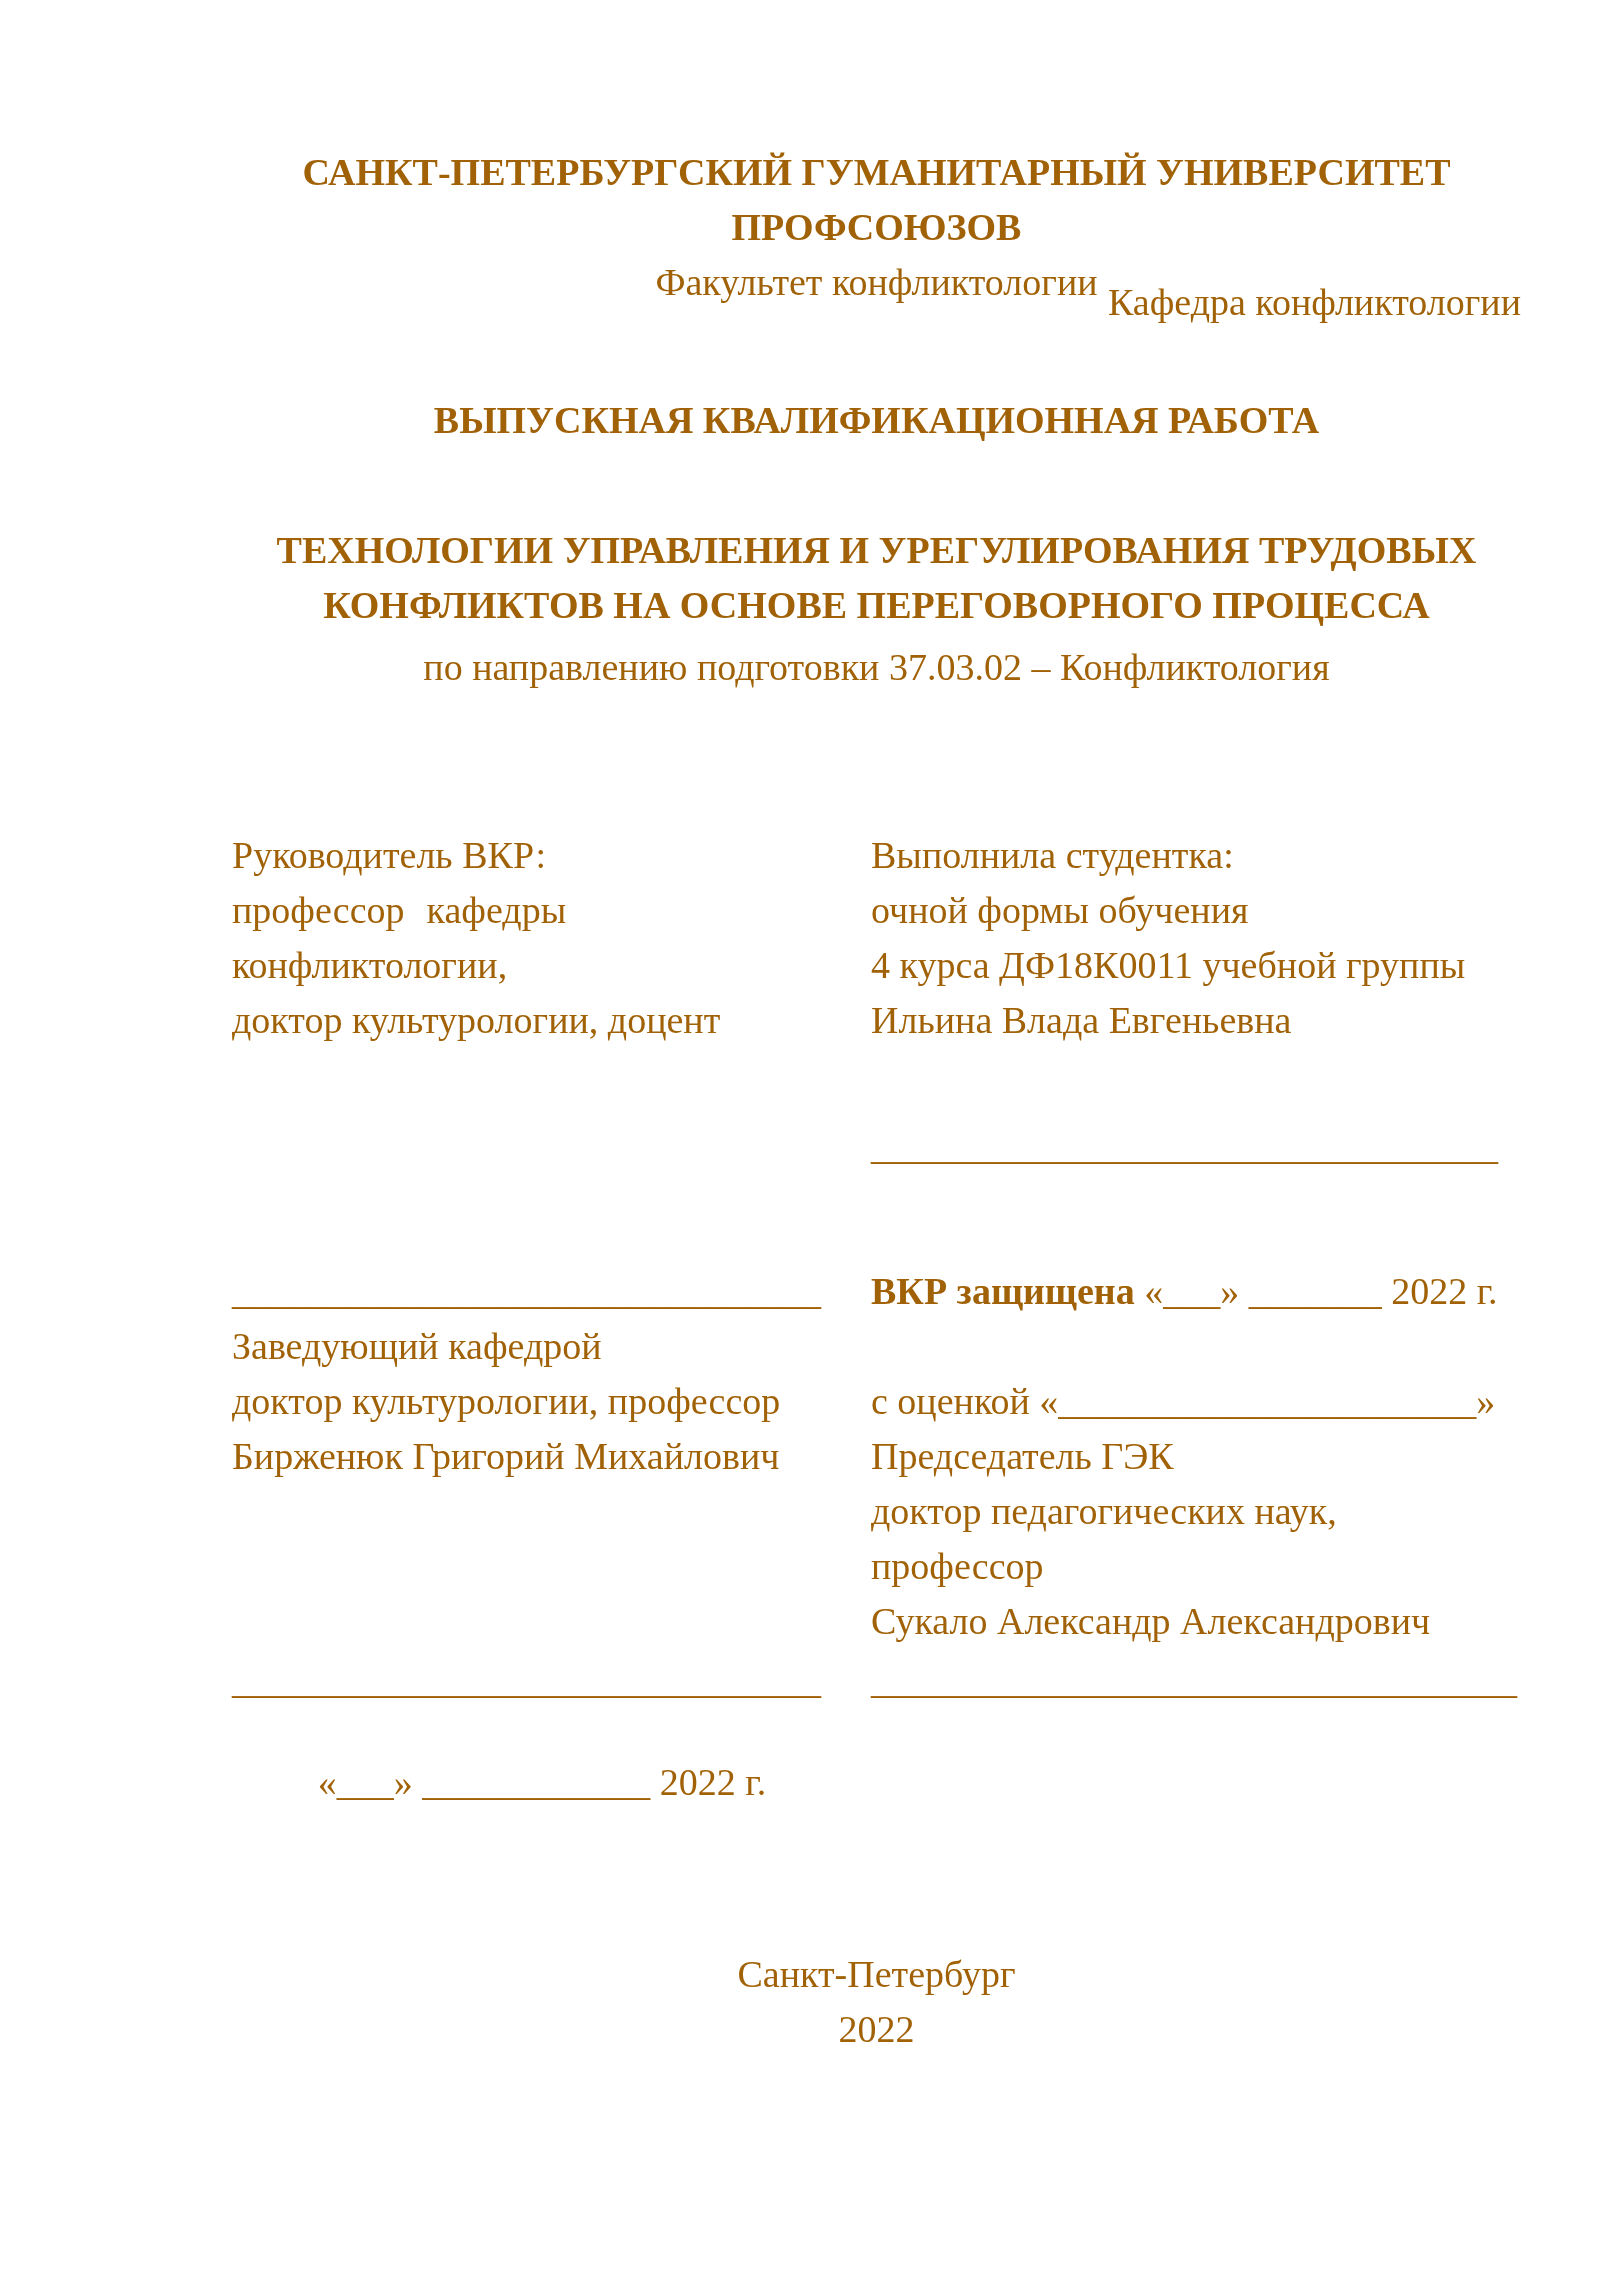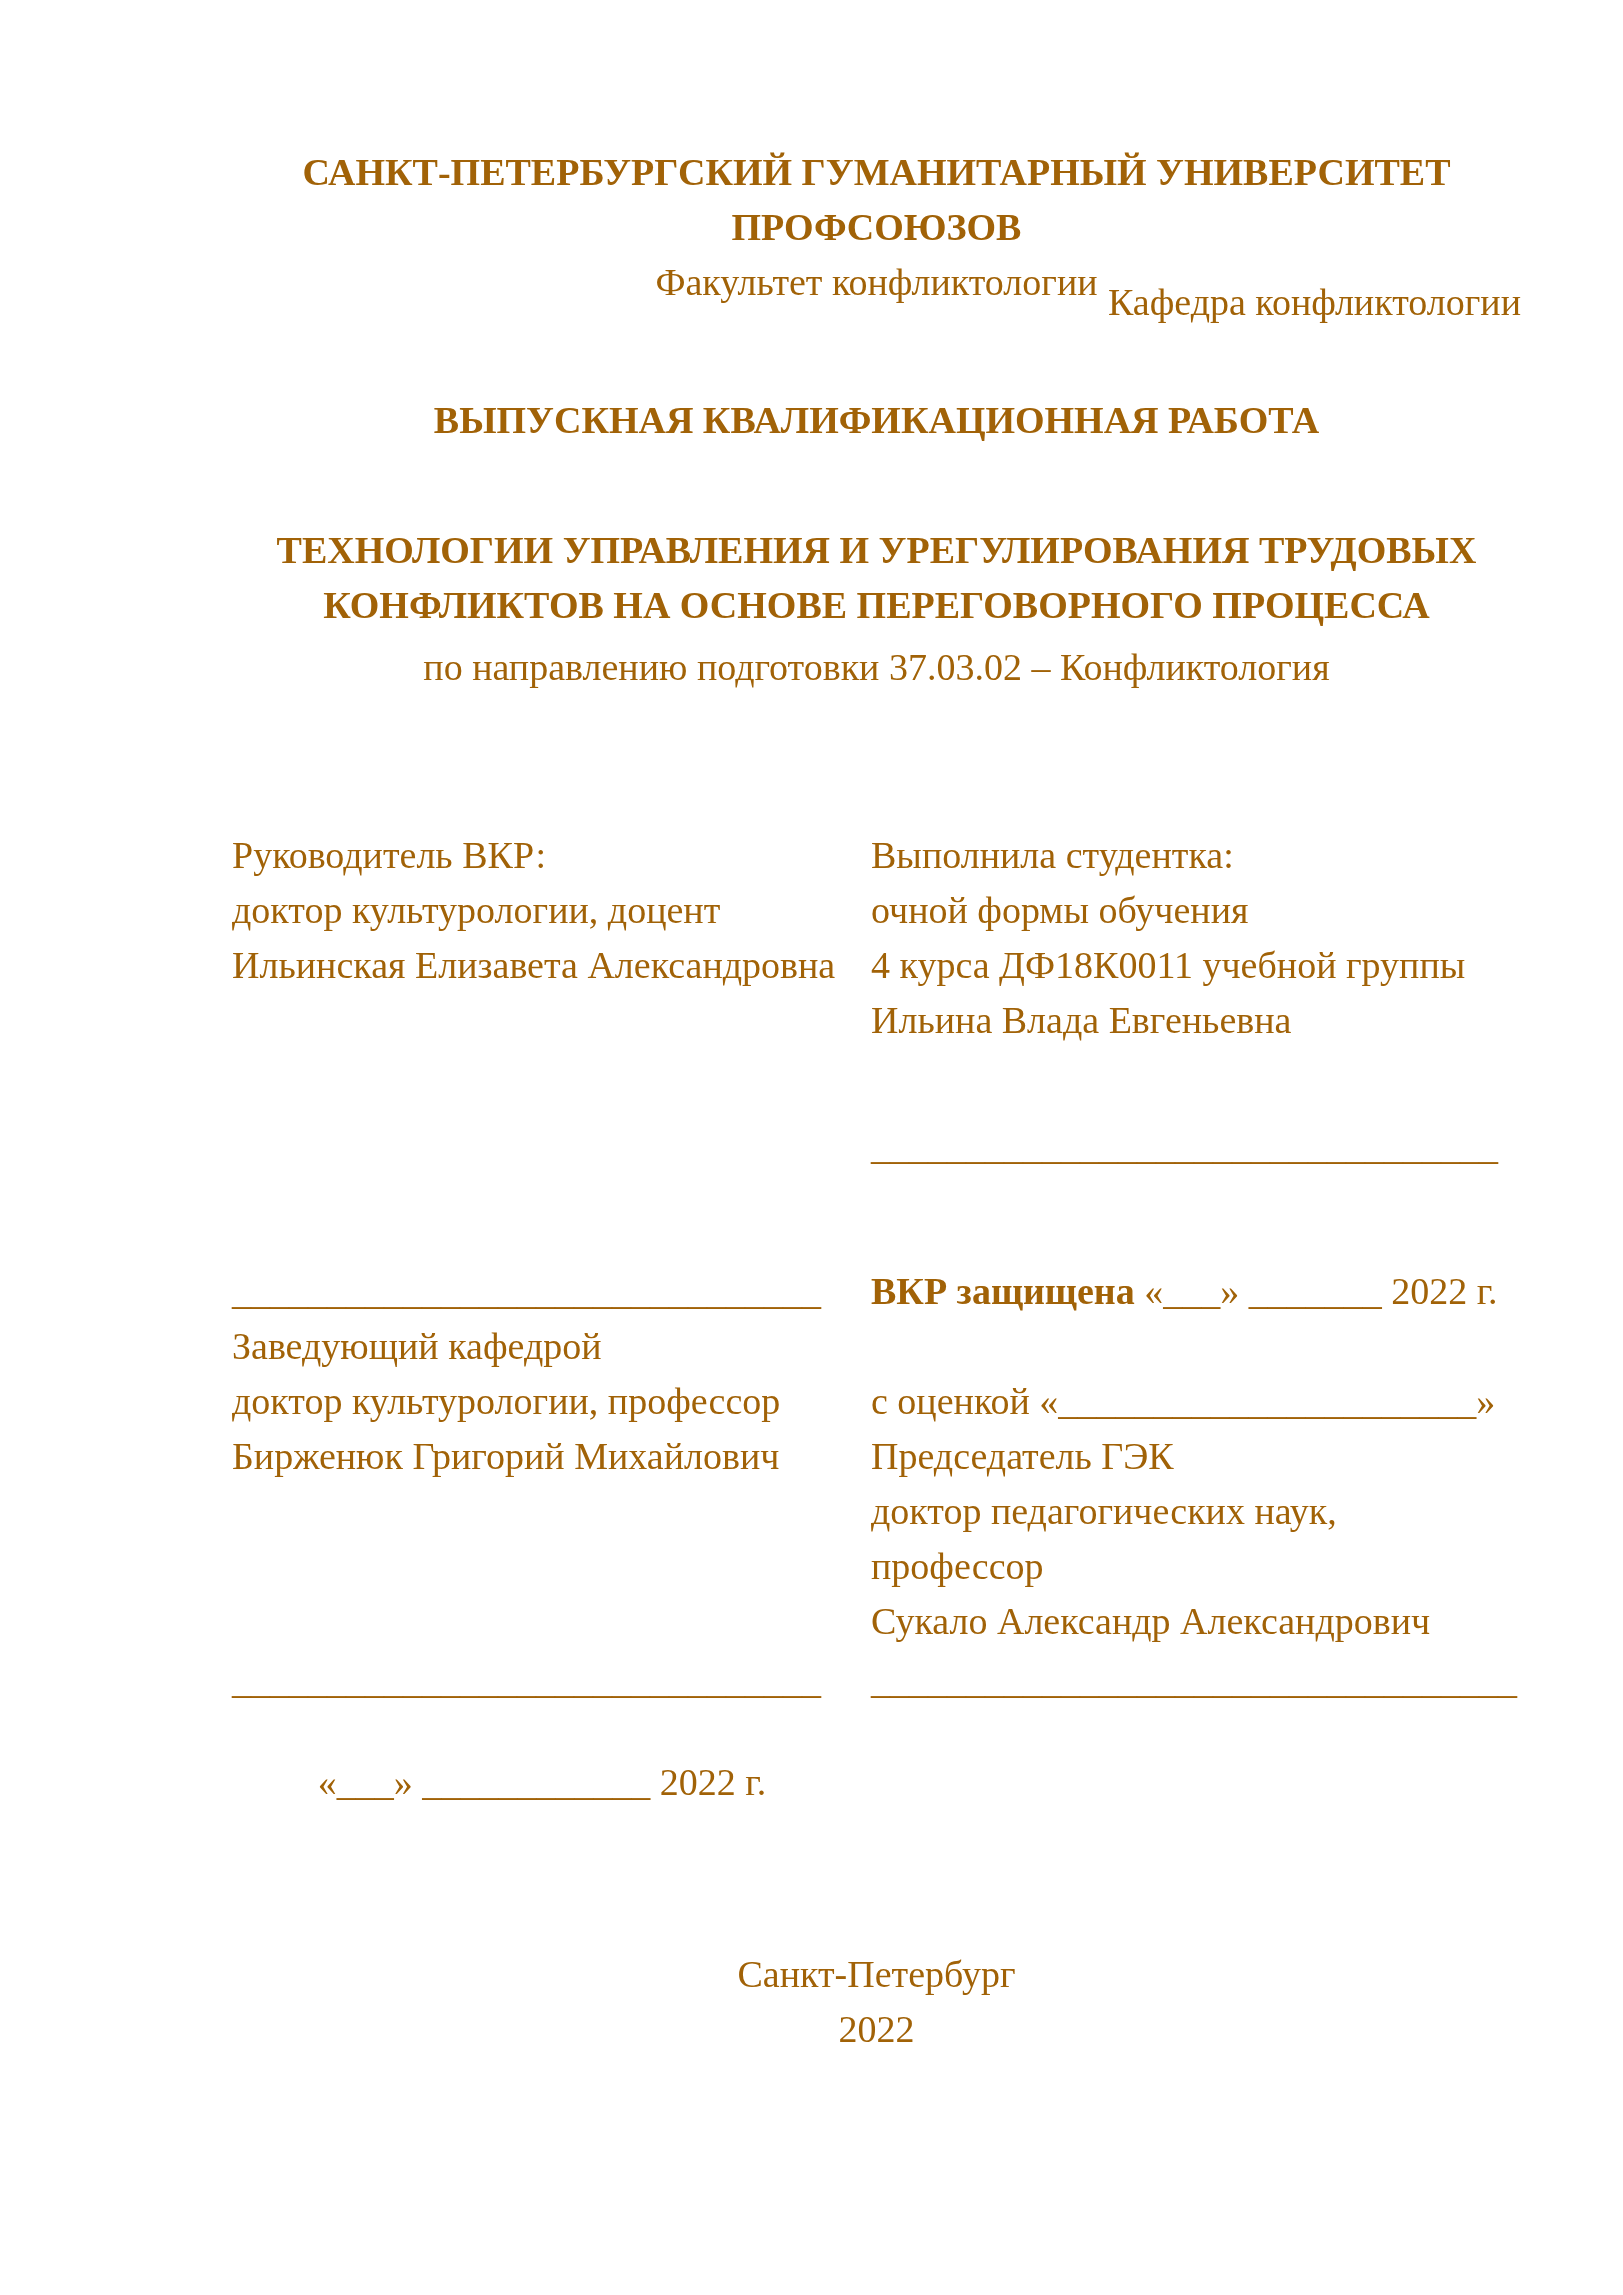--- a/index.html
+++ b/index.html
@@ -65,22 +65,22 @@
     <div>ТЕХНОЛОГИИ УПРАВЛЕНИЯ И УРЕГУЛИРОВАНИЯ ТРУДОВЫХ</div>
     <div>КОНФЛИКТОВ НА ОСНОВЕ ПЕРЕГОВОРНОГО ПРОЦЕССА</div>
   </div>
 
   <div class="block center" style="top:640px;">
     <div>по направлению подготовки 37.03.02 – Конфликтология</div>
   </div>
 
   <div class="col-left" style="top:828px;">
     <div>Руководитель ВКР:</div>
+    <div class="spread">профессор кафедры конфликтологии,</div>
     <div>доктор культурологии, доцент</div>
-    <div>Ильинская Елизавета Александровна</div>
   </div>
   <div class="col-right" style="top:828px;">
     <div>Выполнила студентка:</div>
     <div>очной формы обучения</div>
     <div>4 курса ДФ18К0011 учебной группы</div>
     <div>Ильина Влада Евгеньевна</div>
   </div>
 
   <div class="col-right line-text" style="top:1119px;">_________________________________</div>
 

